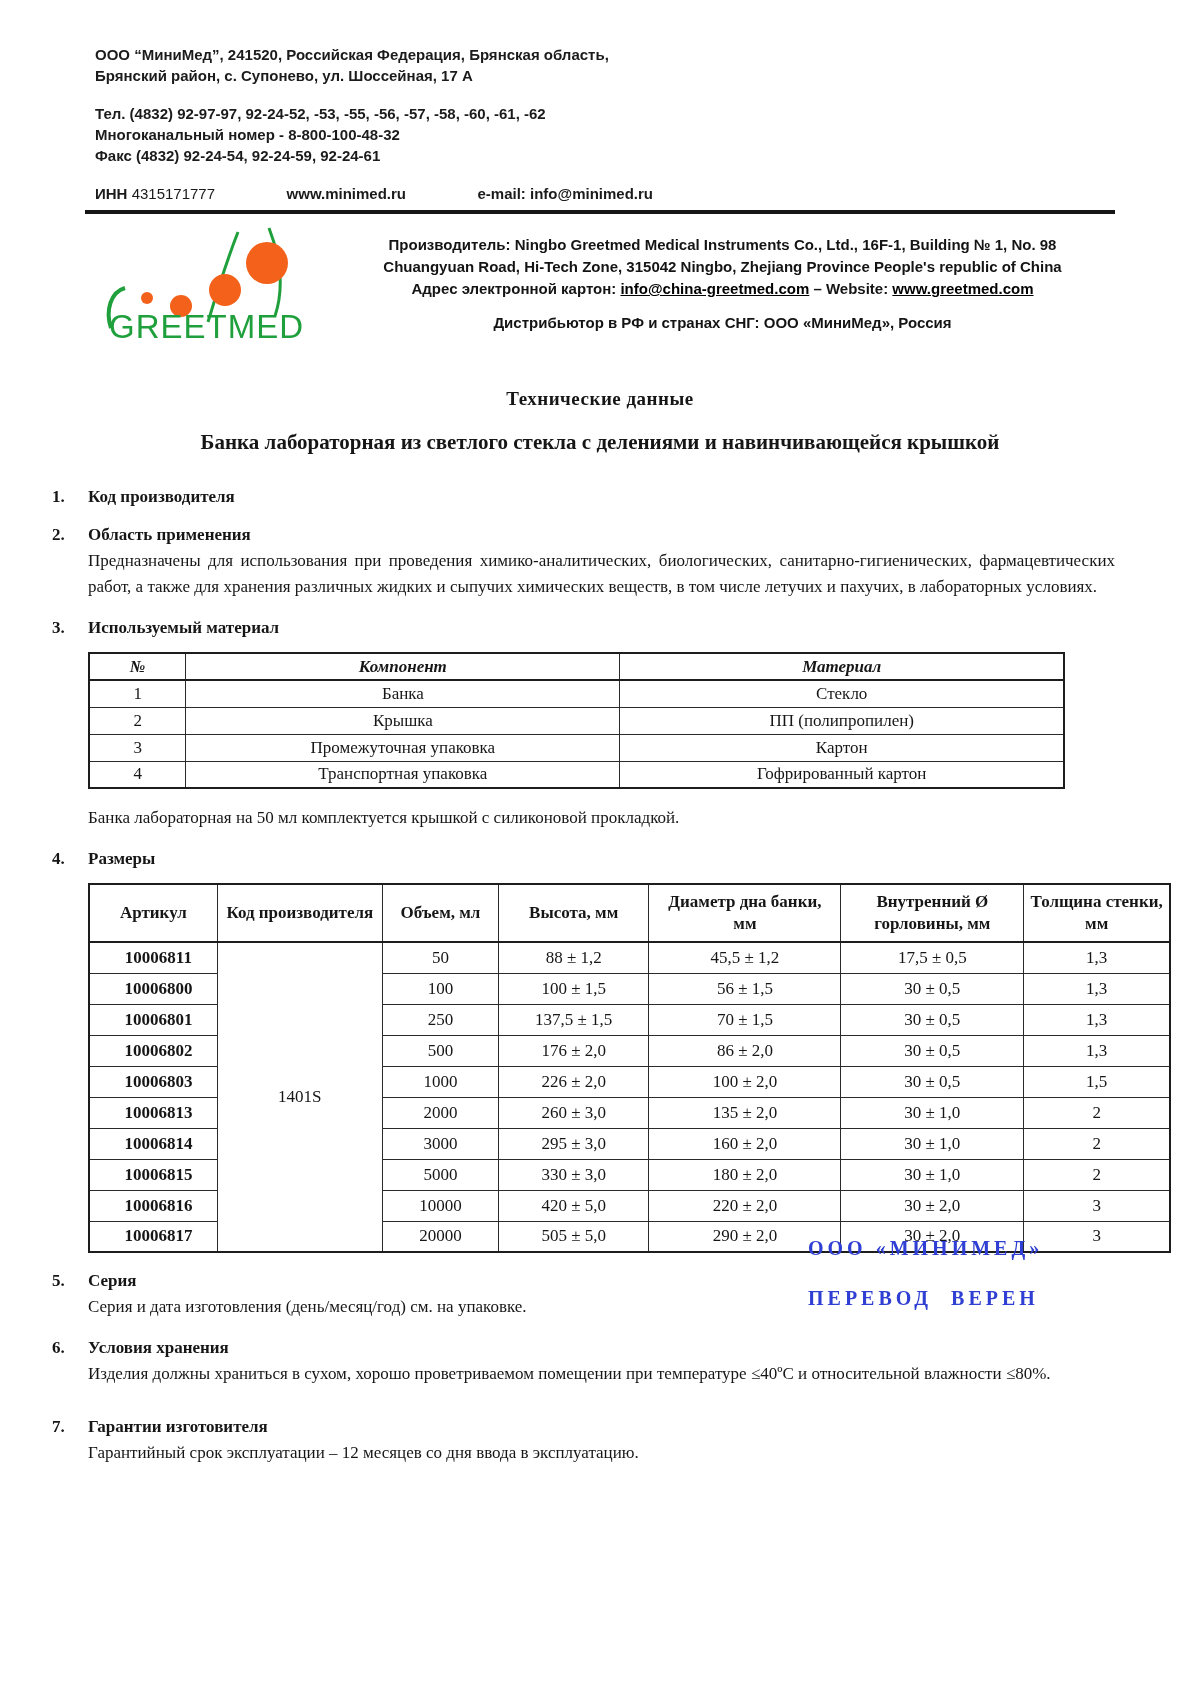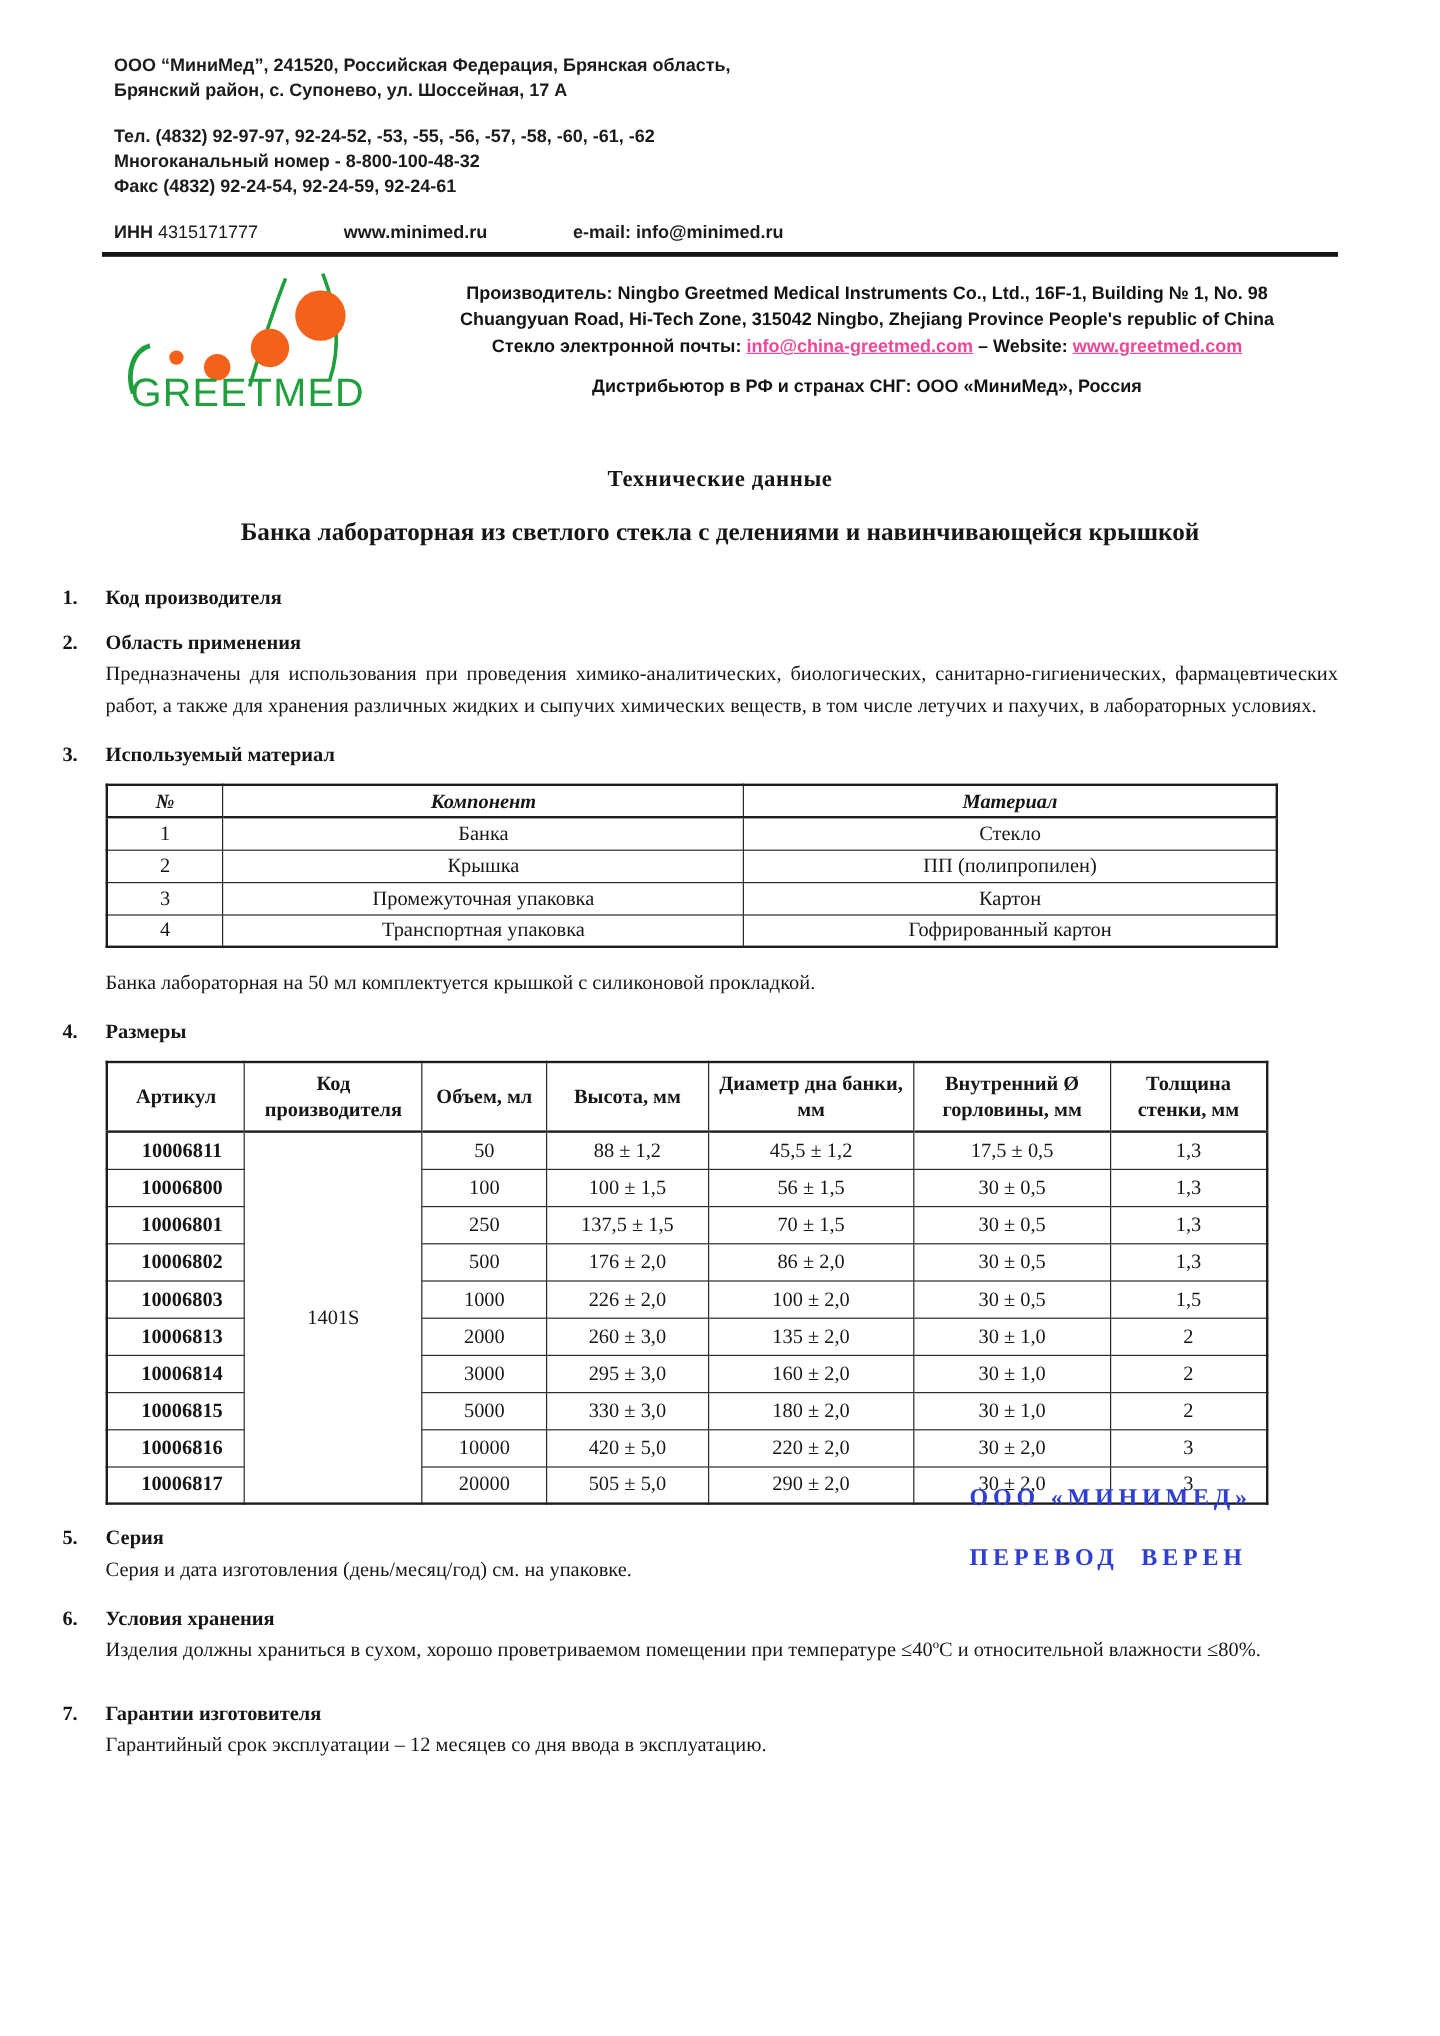--- a/index.html
+++ b/index.html
@@ -23,41 +23,41 @@
   .inn-row .inn-num { font-weight:normal; }
   .divider { margin:6px 85px 0 85px; height:4px; background:#161616; }
   .header2 { display:flex; padding:10px 90px 0 95px; }
   .greetmed-block { width:240px; flex:0 0 auto; padding-top:2px; }
   .manufacturer-info {
     flex:1; text-align:center; padding-top:10px;
     font-family:"Liberation Sans", sans-serif; font-weight:bold;
     font-size:15px; line-height:22px; color:#141414;
   }
   .manufacturer-info .distributor { margin-top:12px; }
-  a.link, span.link { color:#ec4899; text-decoration:underline; cursor:pointer; }
+  a.link, span.link { color:#000000; text-decoration:underline; cursor:pointer; }
   
   .doc-title { margin-top:40px; text-align:center; font-size:19px; font-weight:bold; letter-spacing:0.5px; }
   .product-title { margin-top:20px; text-align:center; font-size:21px; font-weight:bold; }
   
   .content { padding:14px 85px 0 52px; font-size:17px; }
   .sec-head { display:flex; margin-top:18px; font-weight:bold; }
   .sec-head .num { width:36px; flex:0 0 auto; }
   .sec-body { margin-left:36px; margin-top:3px; line-height:26px; }
   .justified { text-align:justify; }
   .note { margin-left:36px; margin-top:16px; line-height:26px; }
   
   table { border-collapse:collapse; margin-left:36px; margin-top:14px;
           font-size:17px; color:#161616; }
   .materials { width:977px; }
   .materials th, .materials td {
     border:1px solid #2a2a2a; text-align:center; height:27px; padding:1px 6px;
   }
   .materials table, .materials { border:2px solid #1d1d1d; }
   .materials thead th { font-weight:bold; font-style:italic; border-bottom:2px solid #1d1d1d; }
-  .dimensions { width:969px; }
+  .dimensions { width:1083px; }
   .dimensions th, .dimensions td {
     border:1px solid #2a2a2a; text-align:center; padding:2px 6px;
   }
   .dimensions { border:2px solid #1d1d1d; }
   .dimensions thead th { font-weight:bold; height:58px; line-height:22px; border-bottom:2px solid #1d1d1d; }
   .dimensions tbody td { height:31px; }
   .dimensions td.article { font-weight:bold;padding-left:16px; }
   
   .stamp {
     position:absolute; left:808px; top:1236px; width:270px;
@@ -105,21 +105,21 @@
         <circle cx="86" cy="80" r="11" fill="#f4611a"></circle>
         <circle cx="130" cy="64" r="16" fill="#f4611a"></circle>
         <circle cx="172" cy="37" r="21" fill="#f4611a"></circle>
         <path d="M30 62 C16 66 10 84 16 102" fill="none" stroke="#1fa03c" stroke-width="4"></path>
         <text x="14" y="112" font-family="Liberation Sans, sans-serif" font-size="33" letter-spacing="1" fill="#1fa03c">GREETMED</text>
       </svg>
     </div>
     <div class="manufacturer-info">
       <p>Производитель: Ningbo Greetmed Medical Instruments Co., Ltd., 16F-1, Building № 1, No. 98</p>
       <p>Chuangyuan Road, Hi-Tech Zone, 315042 Ningbo, Zhejiang Province People's republic of China</p>
-      <p><span>Стекло электронной почты: </span><a class="link">info@china-greetmed.com</a><span> – Website: </span><a class="link">www.greetmed.com</a></p>
+      <p><span>Адрес электронной картон: </span><a class="link">info@china-greetmed.com</a><span> – Website: </span><a class="link">www.greetmed.com</a></p>
       <p class="distributor">Дистрибьютор в РФ и странах СНГ: ООО «МиниМед», Россия</p>
     </div>
   </div>
 
   <div class="doc-title">Технические данные</div>
   <div class="product-title">Банка лабораторная из светлого стекла с делениями и навинчивающейся крышкой</div>
 
   <div class="content">
 
     <div class="sec-head">

